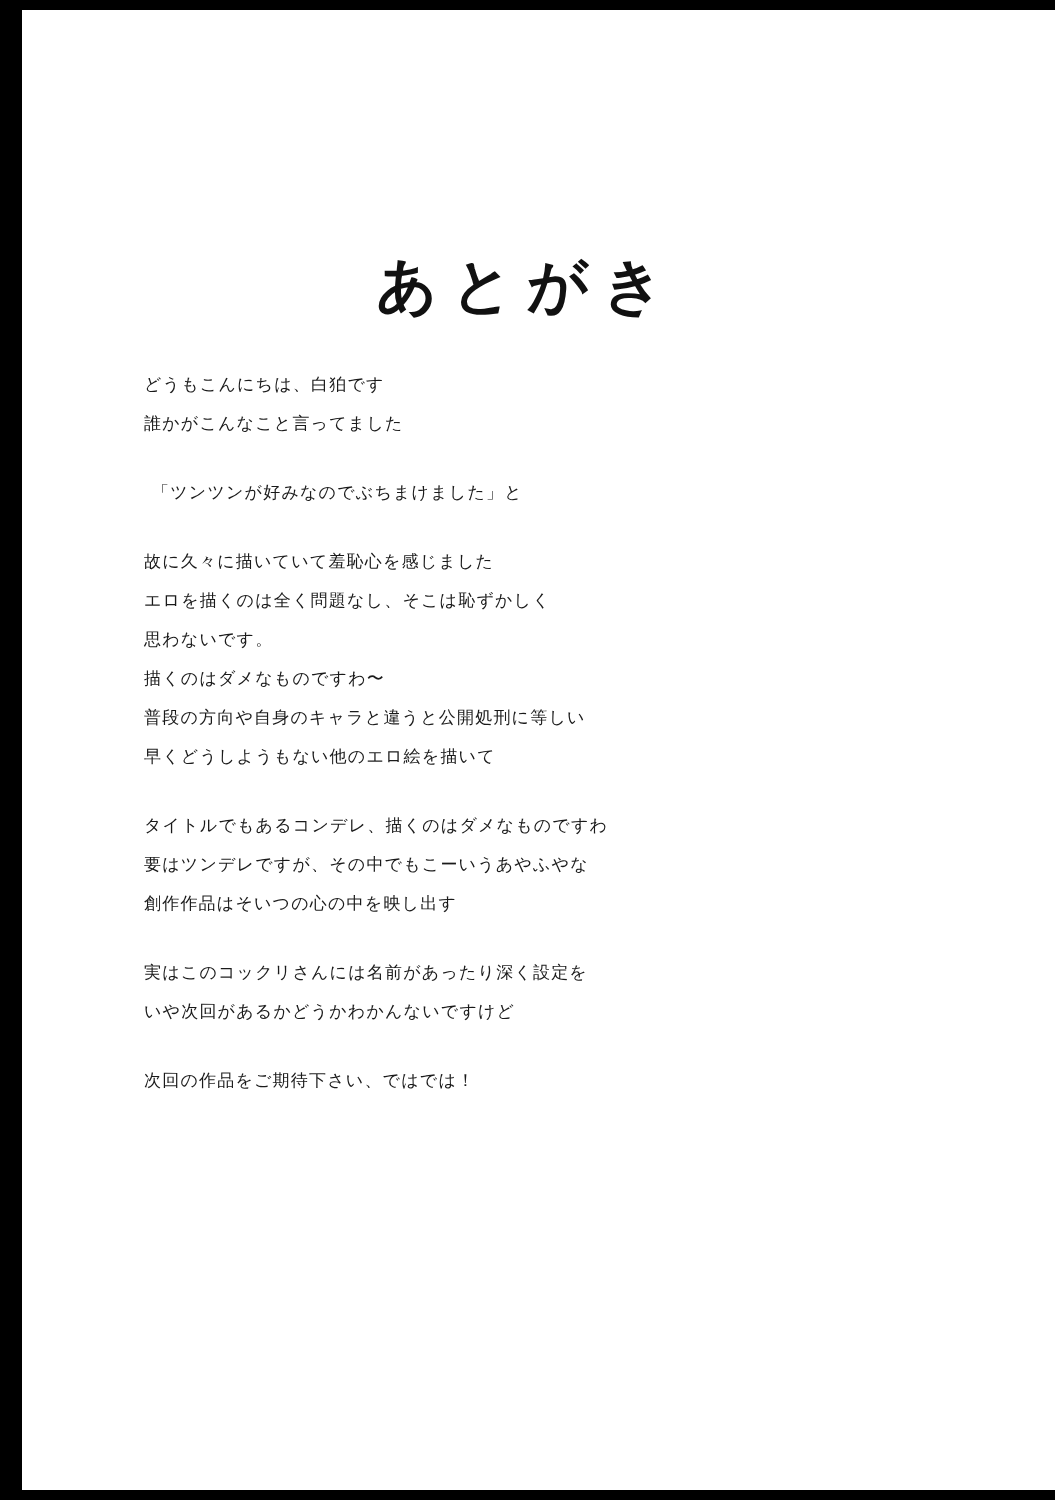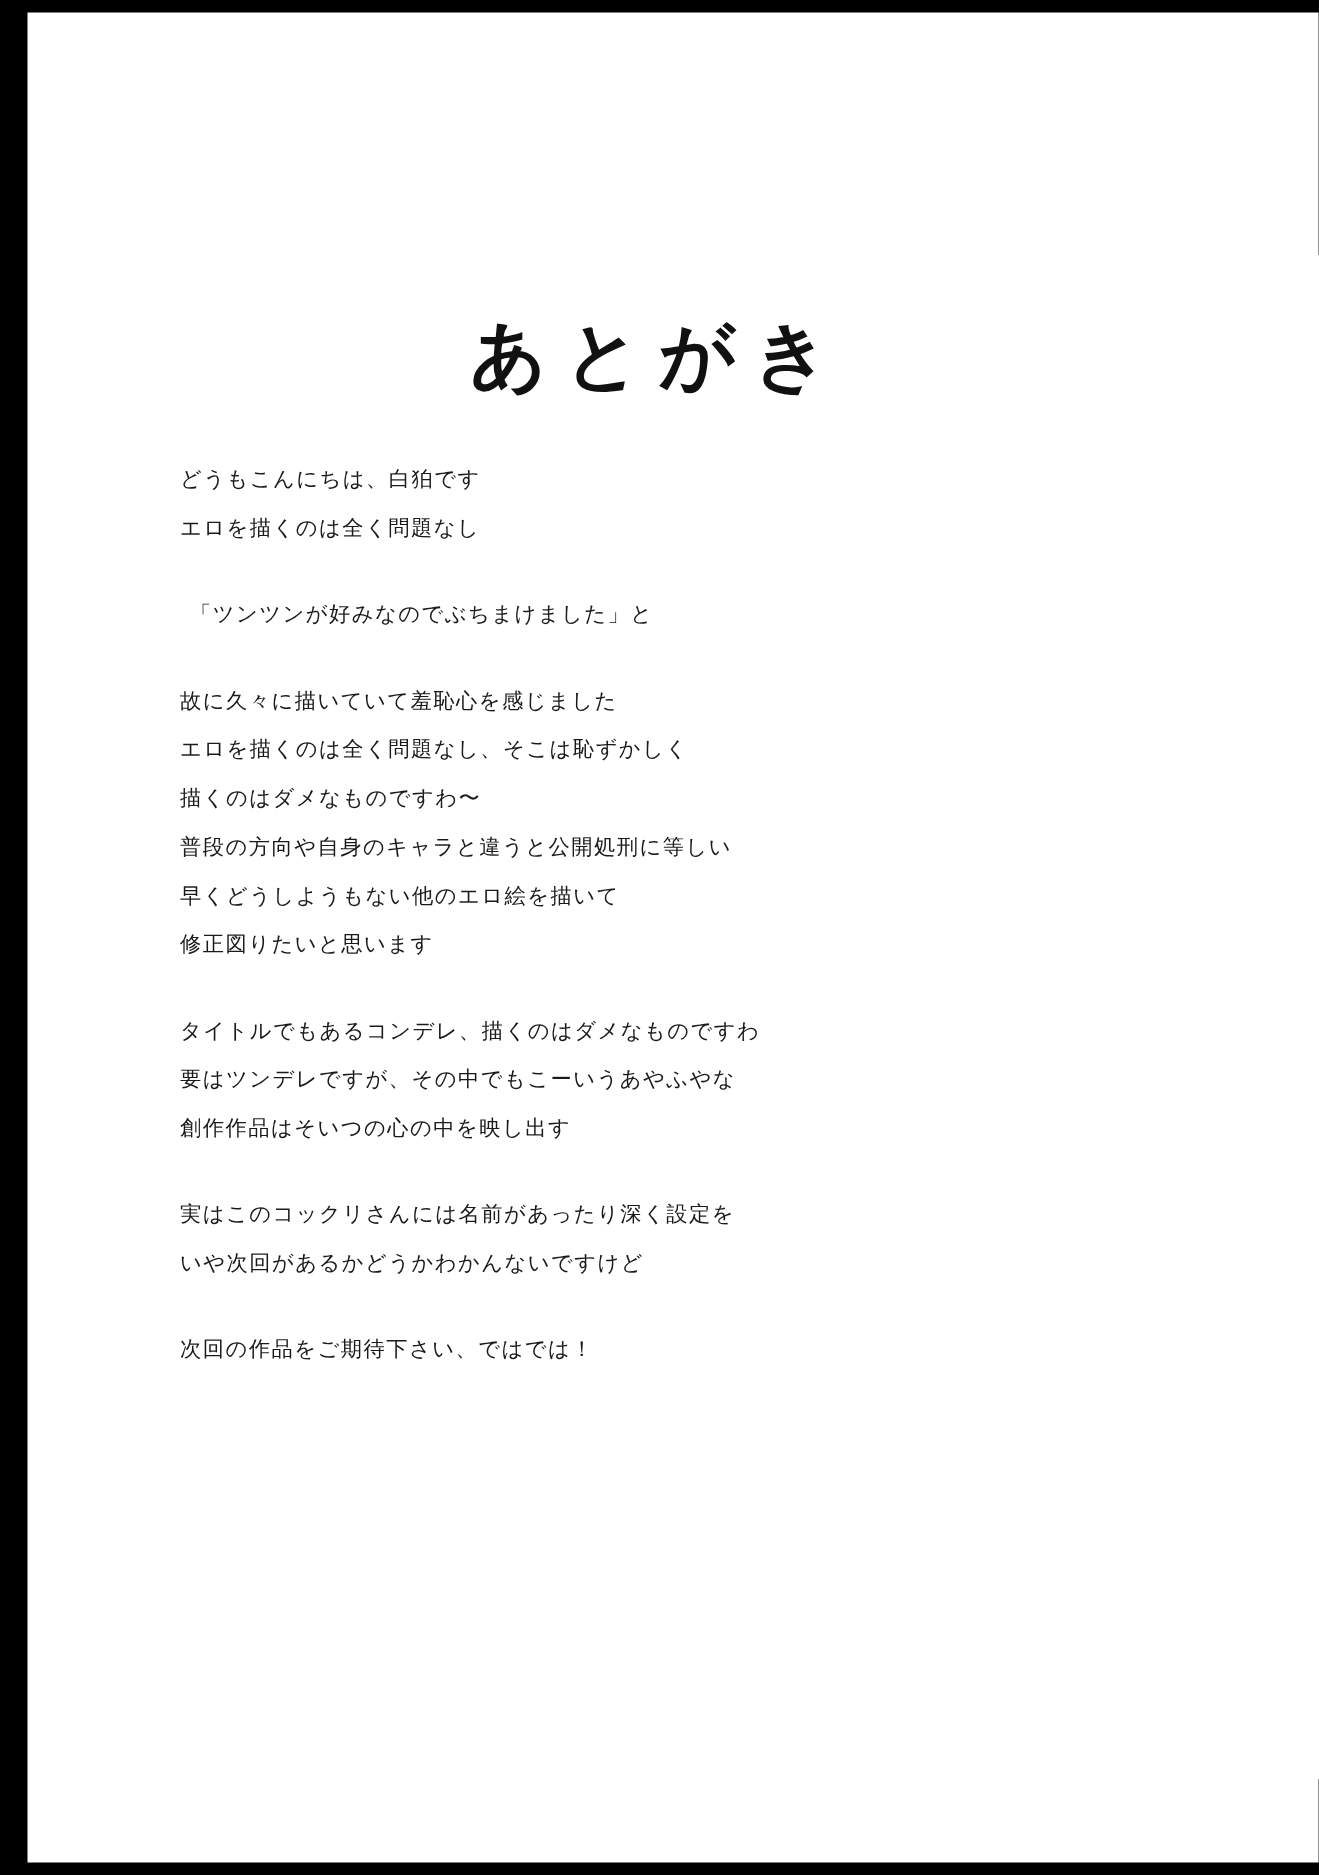--- a/index.html
+++ b/index.html
@@ -67,34 +67,34 @@
 
 <div class="page">
   <div class="paper">
 
     <div class="afterword-title">あとがき</div>
 
     <div class="body-text">
 
       <div class="para">
         <span class="line">どうもこんにちは、白狛です</span>
-        <span class="line">エロを描くのは全く問題なし</span>
+        <span class="line">誰かがこんなこと言ってました</span>
       </div>
 
       <div class="para indent-1">
         <span class="line">「ツンツンが好みなのでぶちまけました」と</span>
       </div>
 
       <div class="para">
         <span class="line">故に久々に描いていて羞恥心を感じました</span>
         <span class="line">エロを描くのは全く問題なし、そこは恥ずかしく</span>
+        <span class="line">思わないです。</span>
         <span class="line">描くのはダメなものですわ〜</span>
         <span class="line">普段の方向や自身のキャラと違うと公開処刑に等しい</span>
         <span class="line">早くどうしようもない他のエロ絵を描いて</span>
-        <span class="line">修正図りたいと思います</span>
       </div>
 
       <div class="para">
         <span class="line">タイトルでもあるコンデレ、描くのはダメなものですわ</span>
         <span class="line">要はツンデレですが、その中でもこーいうあやふやな</span>
         <span class="line">創作作品はそいつの心の中を映し出す</span>
       </div>
 
       <div class="para">
         <span class="line">実はこのコックリさんには名前があったり深く設定を</span>

